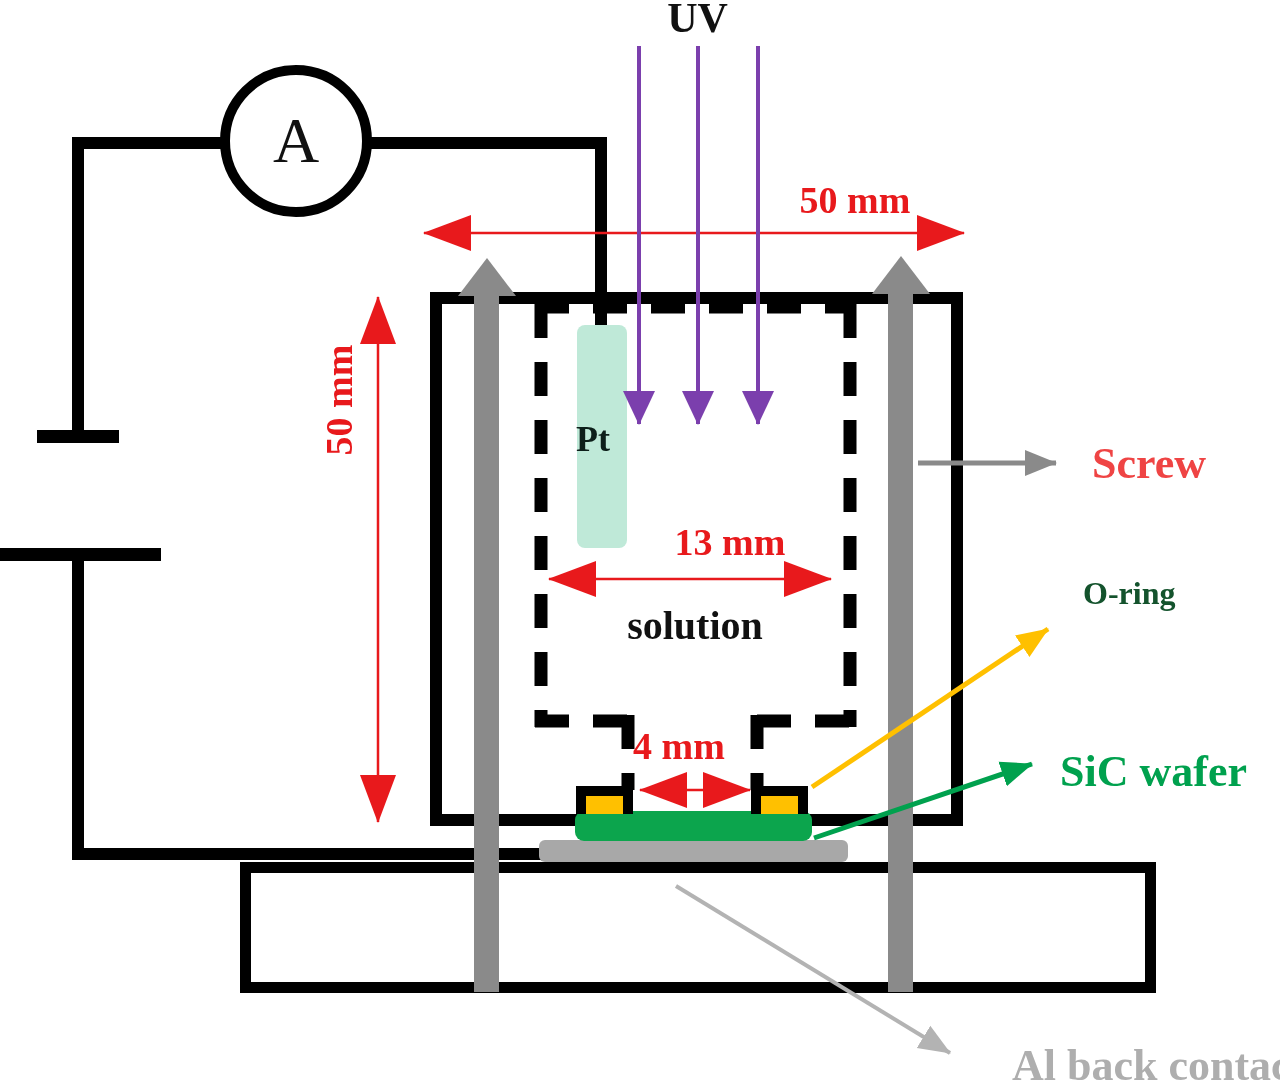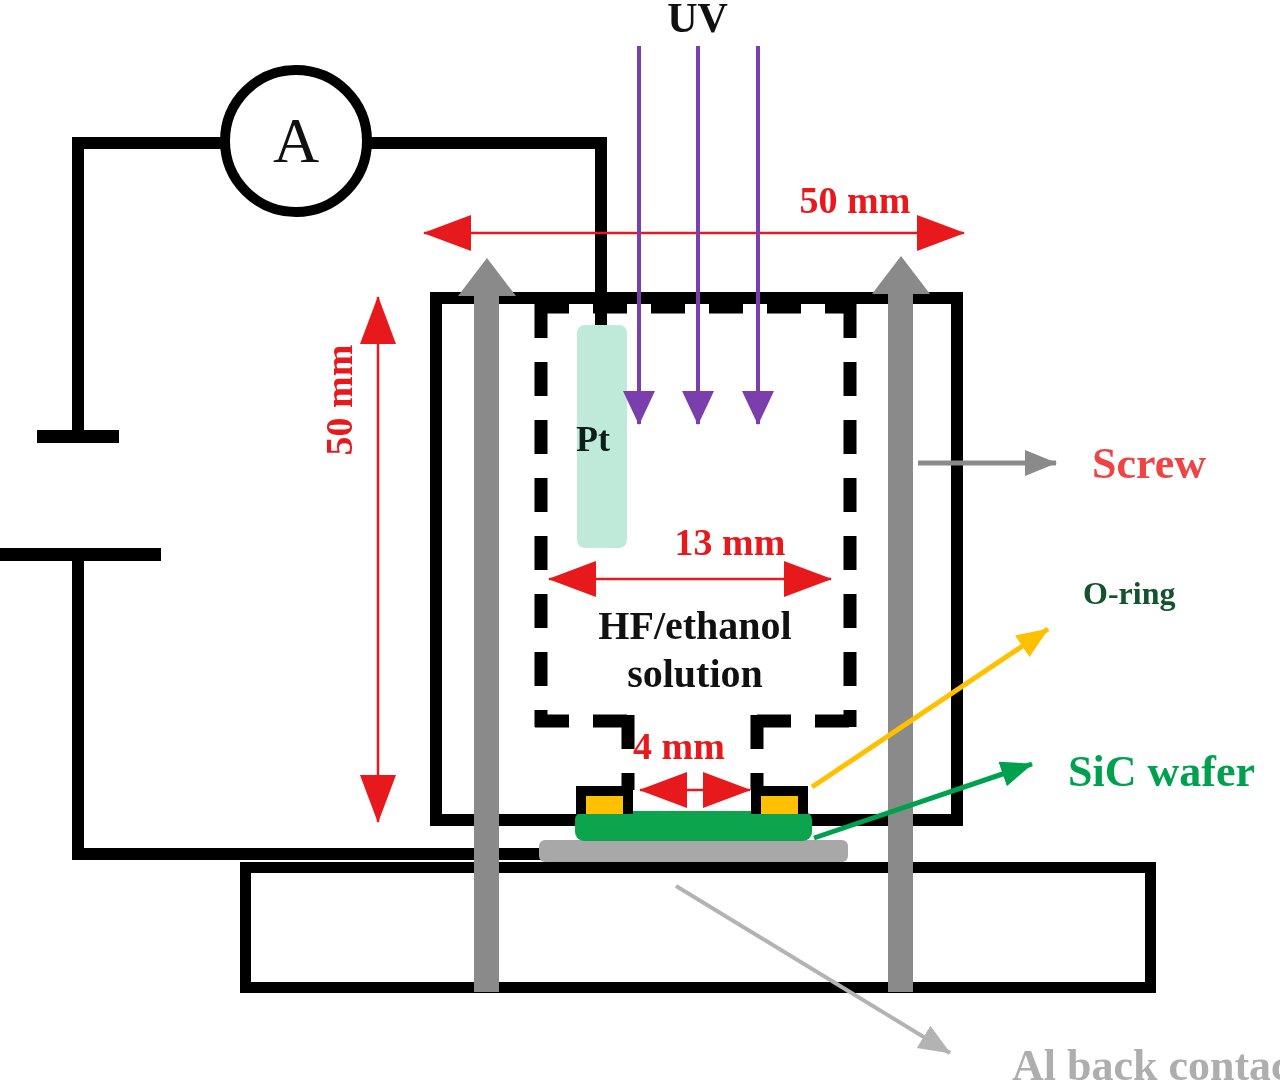--- a/index.html
+++ b/index.html
@@ -33,21 +33,21 @@
   .dim-lbl{font-size:38px;text-align:center;}
   #lbl-uv{left:645px;top:-6px;width:105px;font-size:42px;color:#111;text-align:center;}
   #lbl-50h{left:765px;top:178px;width:180px;}
   #lbl-50v{left:254px;top:378px;width:170px;height:44px;transform:rotate(-90deg);}
   #lbl-15{left:650px;top:520px;width:160px;}
   #lbl-4{left:619px;top:724px;width:120px;}
   #lbl-pt{left:576px;top:418px;width:32px;font-size:36px;color:#0d1f1a;text-align:center;}
   #lbl-solution{left:555px;top:602px;width:280px;font-size:40px;color:#111;text-align:center;line-height:1.2;}
   #lbl-screw{left:1092px;top:438px;font-size:44px;color:#ef4444;}
   #lbl-oring{left:1083px;top:575px;font-size:32px;color:#14532d;}
-  #lbl-sic{left:1060px;top:746px;font-size:44px;color:#00a14e;margin-left:8px;}
+  #lbl-sic{left:1060px;top:746px;font-size:44px;color:#00a14e;}
   #lbl-al{left:1012px;top:1040px;font-size:44px;color:#aeaeae;}
 </style>
 </head>
 <body>
 
 <div id="canvas">
 
   <div class="blk" style="left:72px;top:137px;width:154px;height:12px;"></div>
   <div class="blk" style="left:72px;top:137px;width:12px;height:300px;"></div>
   <div class="blk" style="left:37px;top:430px;width:82px;height:13px;"></div>
@@ -119,21 +119,20 @@
     <line x1="676" y1="886" x2="950" y2="1053" stroke="#b3b3b3" stroke-width="4" marker-end="url(#mk-lgray)"></line>
   </svg>
 
   <div class="lbl" id="lbl-uv">UV</div>
   <div class="lbl red dim-lbl" id="lbl-50h">50 mm</div>
   <div class="lbl red dim-lbl" id="lbl-50v">50 mm</div>
   <div class="lbl red dim-lbl" id="lbl-15">13 mm</div>
   <div class="lbl red dim-lbl" id="lbl-4">4 mm</div>
   <div class="lbl" id="lbl-pt">Pt</div>
   <div class="lbl" id="lbl-solution">
-    <div>HF/ethanol</div>
     <div>solution</div>
   </div>
   <div class="lbl" id="lbl-screw">Screw</div>
   <div class="lbl" id="lbl-oring">O-ring</div>
   <div class="lbl" id="lbl-sic">SiC wafer</div>
   <div class="lbl" id="lbl-al">Al back contact</div>
 
 </div>
 
 </body></html>

